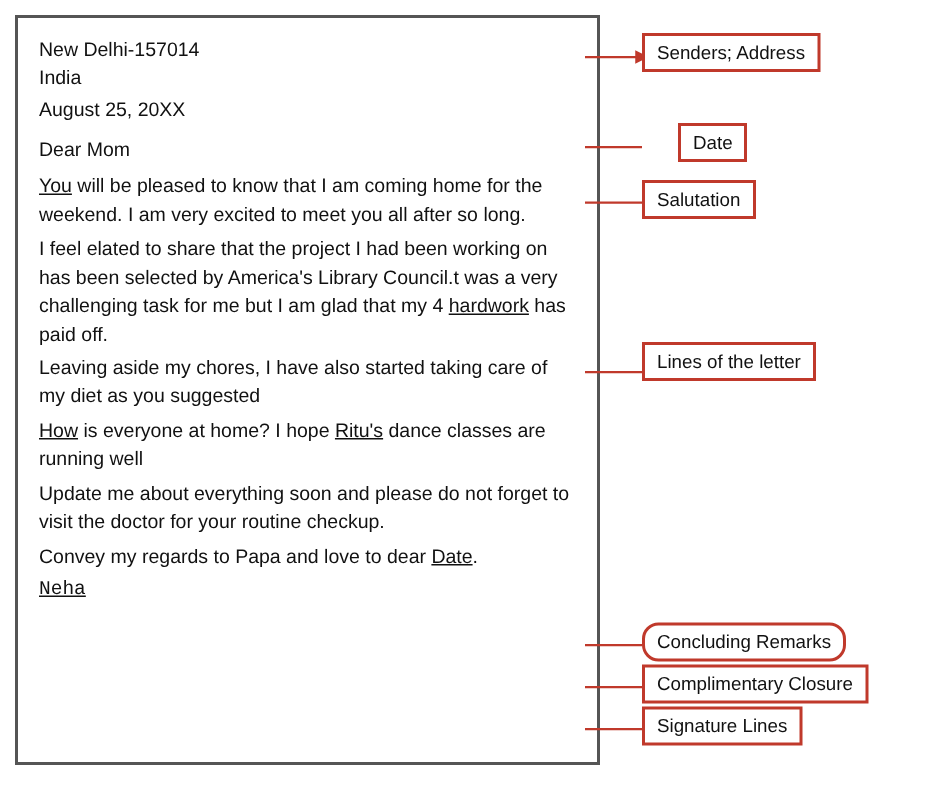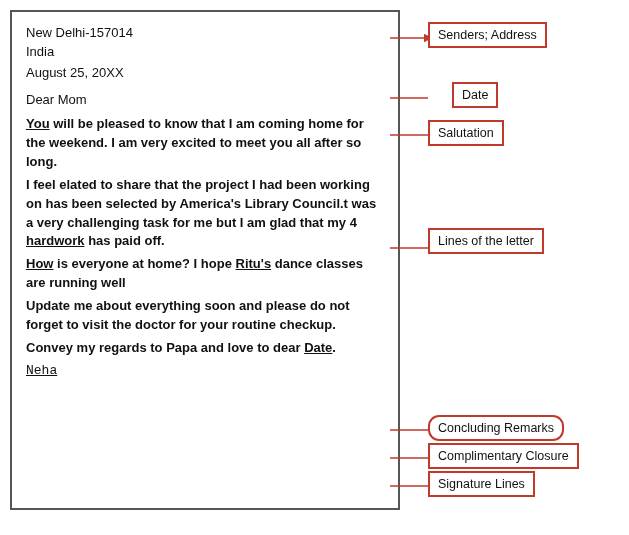--- a/index.html
+++ b/index.html
@@ -35,21 +35,20 @@
       margin-bottom: 8px;
     }
     .letter-box .salutation-block {
       margin-bottom: 6px;
     }
     .letter-box .body-block {
       margin-bottom: 4px;
     }
     .letter-box p {
       margin-bottom: 4px;
-      font-weight: bold;
     }
     .underline {
       text-decoration: underline;
     }
     .concluding-block {
       margin-top: 2px;
     }
     .complimentary-block {
       margin-top: 2px;
     }
@@ -97,20 +96,21 @@
       <span>August 25, 20XX</span>
     </div>
 
     <div class="salutation-block">
       <span>Dear Mom</span>
     </div>
 
     <div class="body-block">
       <p><span class="underline">You</span> will be pleased to know that I am coming home for the weekend. I am very excited to meet you all after so long.</p>
       <p>I feel elated to share that the project I had been working on has been selected by America's Library Council.t was a very challenging task for me but I am glad that my 4 <span class="underline">hardwork</span> has paid off.</p>
+      <p>Leaving aside my chores, I have also started taking care of my diet as you suggested</p>
       <p><span class="underline">How</span> is everyone at home? I hope <span class="underline">Ritu's</span> dance classes are running well</p>
       <p>Update me about everything soon and please do not forget to visit the doctor for your routine checkup.</p>
     </div>
 
     <div class="concluding-block">
       <p>Convey my regards to Papa  and love to dear <span class="underline">Date</span>.</p>
     </div>
 
 
     <div class="signature-block">

